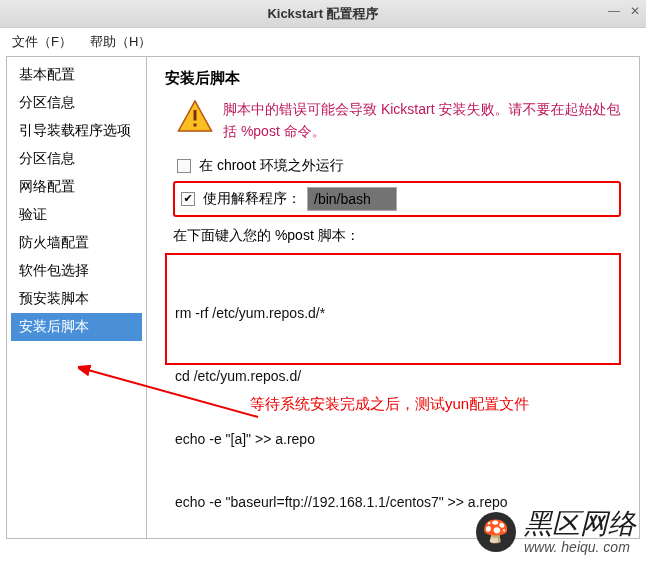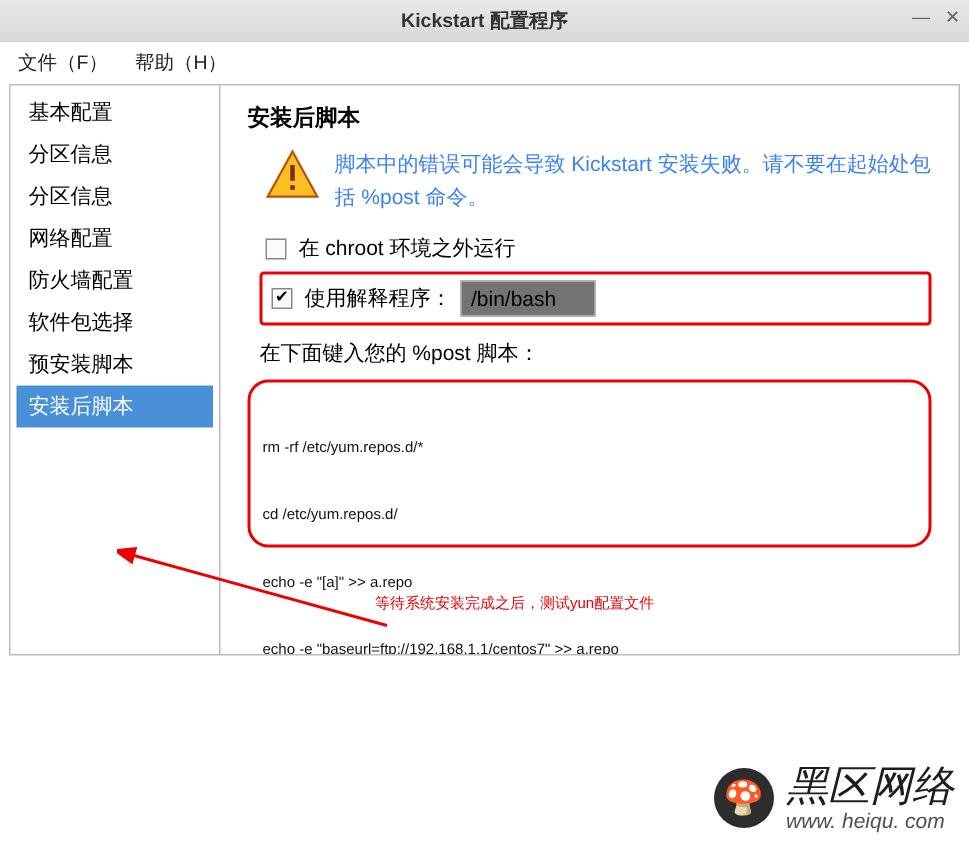--- a/index.html
+++ b/index.html
@@ -3,38 +3,38 @@
   <meta charset="utf-8">
   <style>
     * { box-sizing: border-box; margin: 0; padding: 0; }
     body { font-family: "Microsoft YaHei", sans-serif; font-size: 14px; background: #fff; width: 646px; height: 563px; overflow: hidden; position: relative; }
     .titlebar { height: 28px; background: linear-gradient(#e8e8e8, #d8d8d8); display: flex; align-items: center; justify-content: center; position: relative; border-bottom: 1px solid #ccc; }
     .titlebar-title { font-size: 13px; color: #333; font-weight: bold; }
     .titlebar-controls { position: absolute; right: 6px; top: 4px; display: flex; gap: 10px; }
     .titlebar-controls span { font-size: 12px; color: #666; cursor: pointer; }
     .menubar { height: 28px; padding: 4px 12px; display: flex; gap: 18px; align-items: center; }
     .menubar-item { font-size: 13px; color: #222; cursor: pointer; }
-    .body-area { display: flex; border: 1px solid #bbb; margin: 0 6px 6px 6px; height: 381px; }
+    .body-area { display: flex; border: 1px solid #bbb; margin: 0 6px 6px 6px; height: 483px; }
     .sidebar { width: 140px; border-right: 1px solid #bbb; padding: 4px; display: flex; flex-direction: column; }
     .sidebar-item { padding: 5px 8px; font-size: 14px; cursor: pointer; }
     .sidebar-item.active { background: #4a90d9; color: #fff; }
     .content { flex: 1; padding: 12px 18px; overflow: hidden; }
     .page-title { font-size: 15px; font-weight: bold; margin-bottom: 10px; }
     .warn-row { display: flex; align-items: flex-start; gap: 10px; margin-bottom: 14px; margin-left: 12px; }
     .warn-icon svg { width: 36px; height: 36px; }
-    .warn-text { font-size: 14px; line-height: 1.6; color: #3b82f6; }
+    .warn-text { font-size: 14px; line-height: 1.6; color: #be185d; }
     .checkbox-row { display: flex; align-items: center; gap: 8px; margin: 6px 0 6px 12px; font-size: 14px; }
     .checkbox { width: 14px; height: 14px; border: 1px solid #888; background: #fafafa; display: inline-flex; align-items: center; justify-content: center; font-size: 11px; line-height: 1; }
     .interpreter-row { display: flex; align-items: center; border: 2px solid #e00; border-radius: 3px; padding: 4px 6px; margin: 6px 0 10px 8px; }
     .interpreter-row .checkbox { flex: none; }
     .interpreter-label { margin: 0 4px 0 8px; }
     .interpreter-input { border: 1px solid #aaa; background: #737373; padding: 2px 6px; height: 24px; width: 90px; font-size: 14px; margin-left: 2px; }
     .desc-row { font-size: 14px; margin: 0 0 8px 8px; }
-    .script-box { border: 2px solid #e00; border-radius: 14px; background: #fff; padding: 6px 8px; margin-left: 0; height: 112px; font-size: 10px; line-height: 1.5; color: #111; white-space: pre-wrap; position: relative; }
-    .annotation { color: #e00; font-size: 10px; position: absolute; left: 250px; top: 395px; }
+    .script-box { border: 2px solid #e00; border-radius: 0; background: #fff; padding: 6px 8px; margin-left: 0; height: 112px; font-size: 14px; line-height: 1.5; color: #111; white-space: pre-wrap; position: relative; }
+    .annotation { color: #e00; font-size: 15px; position: absolute; left: 250px; top: 395px; }
     .arrow-svg { position: absolute; left: 78px; top: 362px; pointer-events: none; }
     .watermark { position: absolute; right: 10px; bottom: 8px; display: flex; align-items: center; gap: 8px; opacity: 0.95; }
     .watermark-icon { width: 40px; height: 40px; background: #222; border-radius: 50%; display: flex; align-items: center; justify-content: center; color: #fff; font-size: 22px; }
     .watermark-text { display: flex; flex-direction: column; line-height: 1.1; }
     .watermark-main { font-size: 28px; font-weight: normal; font-style: italic; color: #111; }
     .watermark-sub { font-size: 14px; font-style: italic; color: #444; }
   </style>
 </head>
 <body>
 
@@ -48,22 +48,24 @@
 
 <div class="menubar">
   <span class="menubar-item">文件（F）</span>
   <span class="menubar-item">帮助（H）</span>
 </div>
 
 <div class="body-area">
   <div class="sidebar">
     <div class="sidebar-item">基本配置</div>
     <div class="sidebar-item">分区信息</div>
+    <div class="sidebar-item">引导装载程序选项</div>
     <div class="sidebar-item">分区信息</div>
     <div class="sidebar-item">网络配置</div>
+    <div class="sidebar-item">验证</div>
     <div class="sidebar-item">防火墙配置</div>
     <div class="sidebar-item">软件包选择</div>
     <div class="sidebar-item">预安装脚本</div>
     <div class="sidebar-item active">安装后脚本</div>
   </div>
 
   <div class="content">
     <div class="page-title">安装后脚本</div>
     <div class="warn-row">
       <span class="warn-icon">

